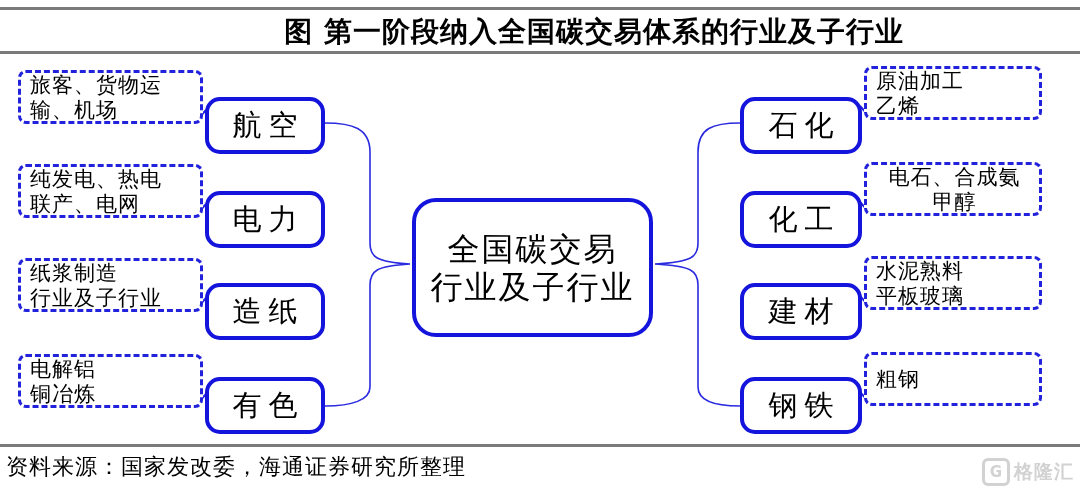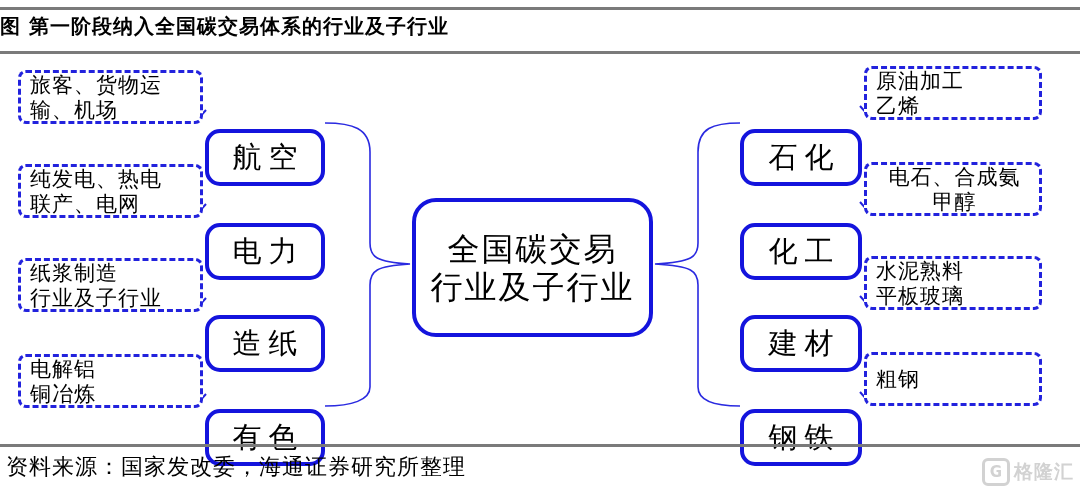--- a/index.html
+++ b/index.html
@@ -5,28 +5,28 @@
   html,body{margin:0;padding:0;background:#ffffff;}
   .canvas{
     position:relative;width:1080px;height:488px;background:#ffffff;overflow:hidden;
     font-family:"DejaVu Serif","Liberation Serif",serif;color:#000;
   }
   .rule{position:absolute;left:0;width:1080px;height:3px;background:#7a7a7a;}
   .rule-top{top:7px;}
   .rule-mid{top:51px;}
   .rule-bottom{top:444px;}
   .title{
-    position:absolute;top:13px;left:0;width:904px;text-align:left;
-    font-size:20px;font-weight:bold;letter-spacing:1px;
+    position:absolute;top:13px;left:0;width:904px;text-align:right;
+    font-size:28px;font-weight:bold;letter-spacing:1px;
   }
   .svg-layer{position:absolute;left:0;top:0;width:1080px;height:488px;}
   .solid-box{
     position:absolute;border:4px solid #1414dd;border-radius:15px;background:#fff;
     display:flex;align-items:center;justify-content:center;
-    font-size:29px;letter-spacing:7px;padding-left:7px;box-sizing:border-box;margin-top:32px;
+    font-size:29px;letter-spacing:7px;padding-left:7px;box-sizing:border-box;
   }
   .center-box{
     position:absolute;left:412px;top:198px;width:241px;height:139px;
     border:4px solid #1414dd;border-radius:24px;background:#fff;
     display:flex;flex-direction:column;align-items:center;justify-content:center;
     font-size:32px;line-height:38px;letter-spacing:2px;box-sizing:border-box;
   }
   .dashed-box{
     position:absolute;border:3px dashed #2222dd;border-radius:8px;background:#fff;
     box-sizing:border-box;padding:1px 6px 0 9px;

